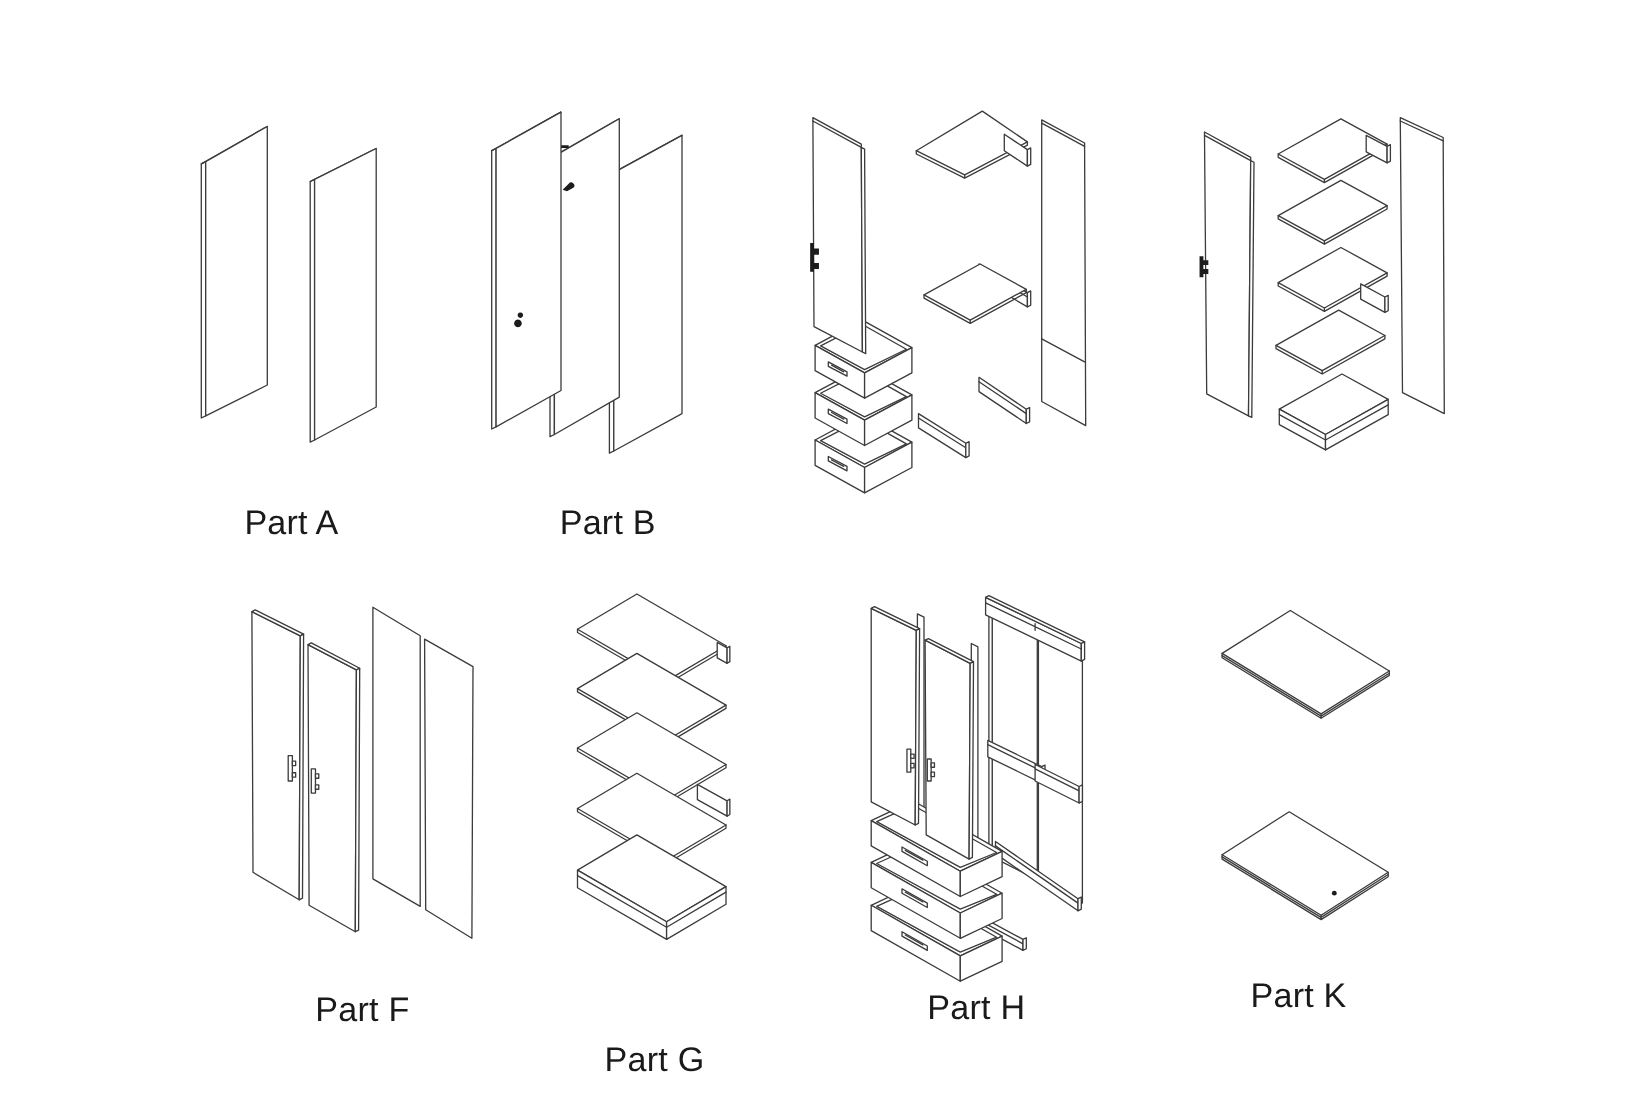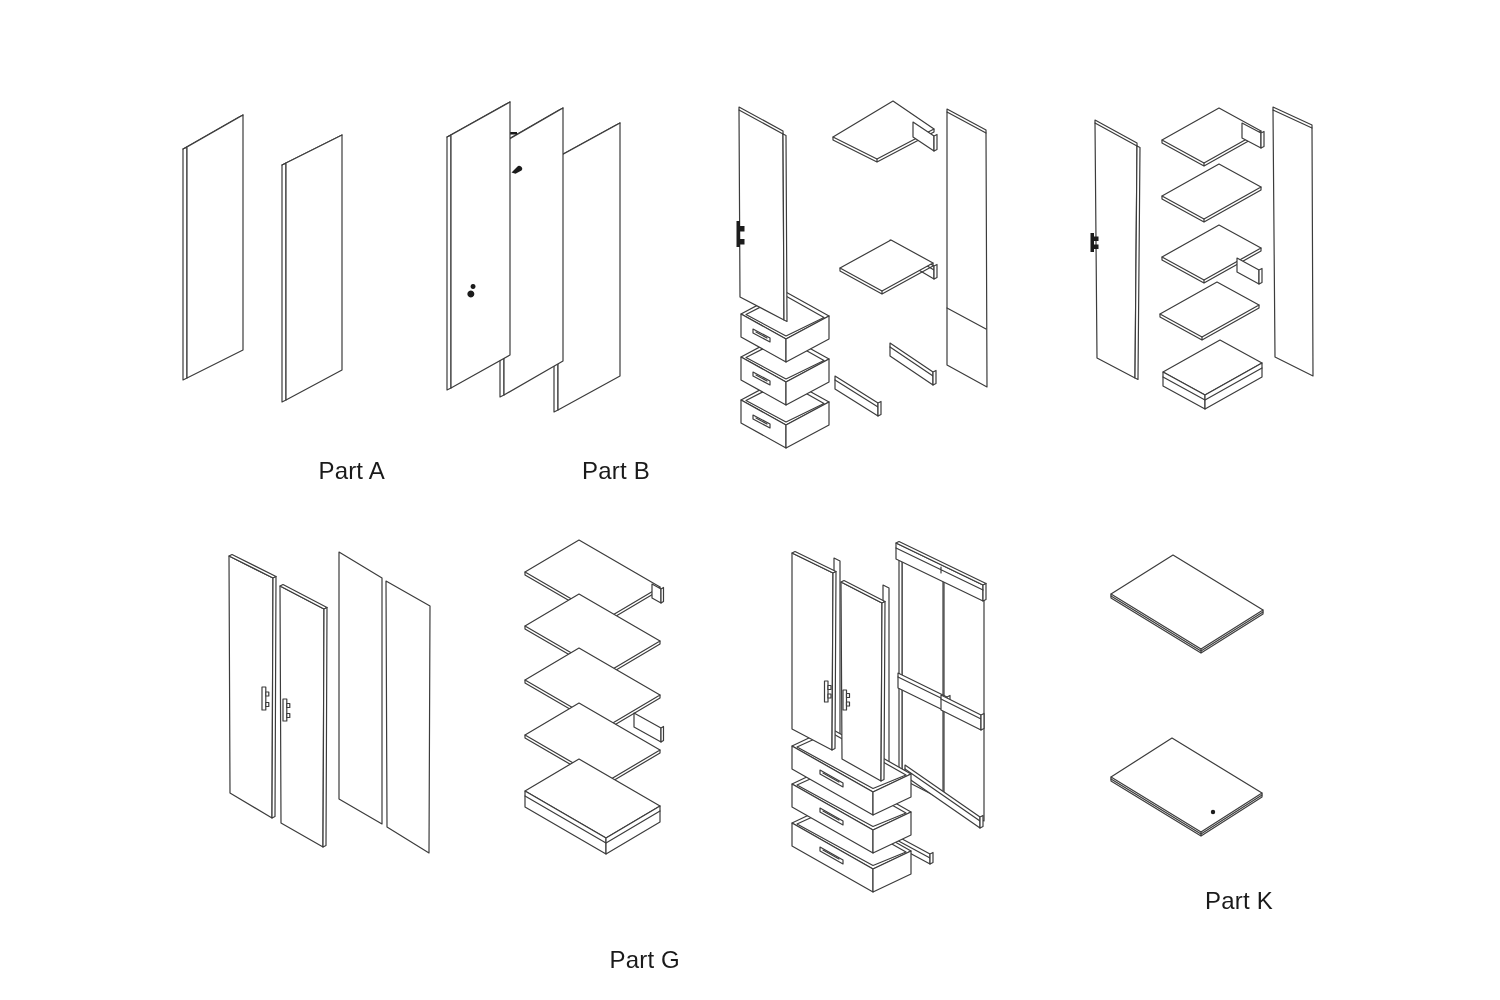--- a/index.html
+++ b/index.html
@@ -1,20 +1,20 @@
 <!DOCTYPE html>
 <html><head>
 <meta charset="utf-8">
 <style>
   html,body{margin:0;padding:0;background:#fff;}
   .canvas{position:relative;width:1500px;height:1000px;background:#ffffff;overflow:hidden;
           font-family:"Liberation Sans",sans-serif;}
   svg.part{position:absolute;}
-  .part-label{position:absolute;font-size:24px;line-height:1.15;color:#1a1a1a;
-              text-align:right;letter-spacing:.2px;}
+  .part-label{position:absolute;font-size:31px;line-height:1.15;color:#1a1a1a;
+              text-align:center;letter-spacing:.2px;}
   .ln{fill:none;stroke:#3c3c3c;stroke-width:1.2;stroke-linejoin:round;stroke-linecap:round;}
   .fc{fill:#ffffff;stroke:#3c3c3c;stroke-width:1.2;stroke-linejoin:round;stroke-linecap:round;}
   .blk{fill:#1c1c1c;stroke:none;}
 </style>
 </head>
 <body>
 
 <div class="canvas">
 
   <svg class="part" style="left:150px;top:85px" width="240" height="350" viewBox="150 85 240 350">
@@ -174,20 +174,21 @@
     <g>
       <path class="fc" d="M229,556 L273,578 L272,818 L230,793 Z"></path>
       <path class="fc" d="M229,556 L232,554.5 L276,576.5 L273,578 Z"></path>
       <path class="fc" d="M273,578 L276,576.5 L275,816.5 L272,818 Z"></path>
       <g>
         <path class="fc" d="M262,687 h3.8 v23 h-3.8 Z"></path>
         <path class="fc" d="M265.8,692 h3 v4 h-3 Z M265.8,702.5 h3 v4 h-3 Z"></path>
       </g>
     </g>
   </svg>
+  <div class="part-label" style="left:217px;top:900px;width:225px">Part F</div>
 
   <svg class="part" style="left:505px;top:525px" width="170" height="340" viewBox="505 525 170 340">
     <g>
       <path class="fc" d="M525,572 L579,540 L660,587 L606,619 Z"></path>
       <path class="ln" d="M525,572 L525,575 L606,622 L606,619 M606,622 L660,590 L660,587"></path>
       <path class="fc" d="M652,584 L661,589 L661,603 L652,598 Z"></path>
       <path class="fc" d="M661,589 L663.5,587.5 L663.5,601.5 L661,603 Z"></path>
     </g>
     <g>
       <path class="fc" d="M525,626 L579,594 L660,641 L606,673 Z"></path>
@@ -288,20 +289,21 @@
     <g>
       <path class="fc" d="M792,553 L833,573 L832,750 L792,729 Z"></path>
       <path class="fc" d="M792,553 L795,551.5 L836,571.5 L833,573 Z"></path>
       <path class="fc" d="M833,573 L836,571.5 L835,748.5 L832,750 Z"></path>
       <g>
         <path class="fc" d="M824.5,681 h3.5 v21 h-3.5 Z"></path>
         <path class="fc" d="M828,685.5 h3 v4 h-3 Z M828,694 h3 v4 h-3 Z"></path>
       </g>
     </g>
   </svg>
+  <div class="part-label" style="left:780px;top:898px;width:215px">Part H</div>
 
   <svg class="part" style="left:1095px;top:545px" width="185" height="295" viewBox="1095 545 185 295">
     <g>
       <path class="fc" d="M1111,594 L1173,555 L1263,610 L1201,649 Z"></path>
       <path class="ln" d="M1111,594 L1111,598 L1201,653 L1201,649 M1201,653 L1263,614 L1263,610"></path>
       <path class="ln" d="M1111,596 L1201,651 L1263,612"></path>
     </g>
     <g>
       <path class="fc" d="M1111,777 L1172,738 L1262,793 L1201,832 Z"></path>
       <path class="ln" d="M1111,777 L1111,781 L1201,836 L1201,832 M1201,836 L1262,797 L1262,793"></path>

